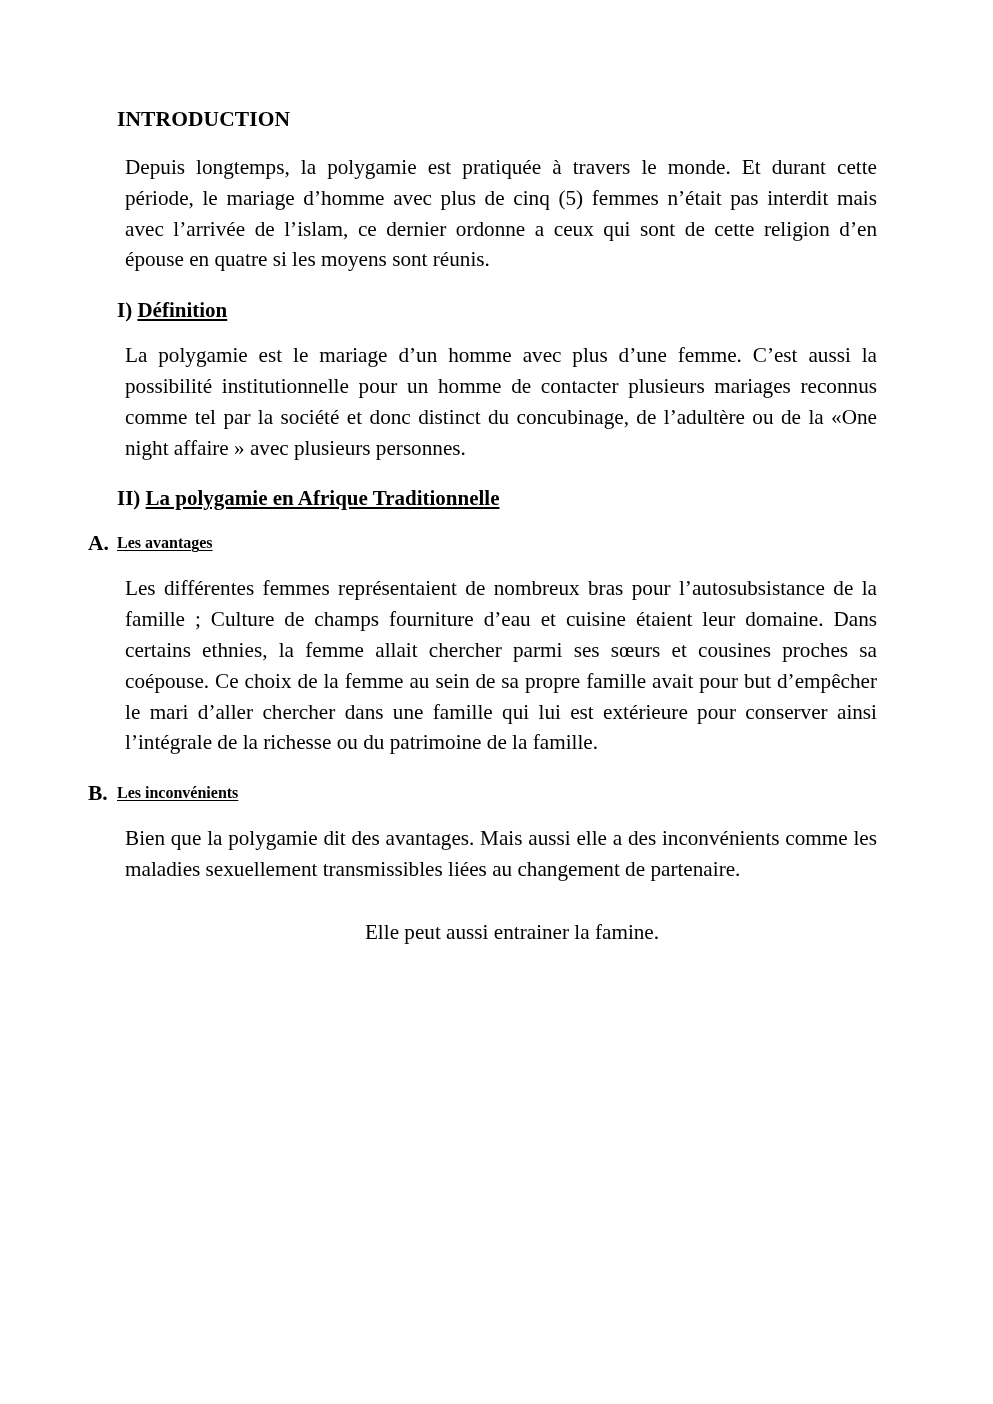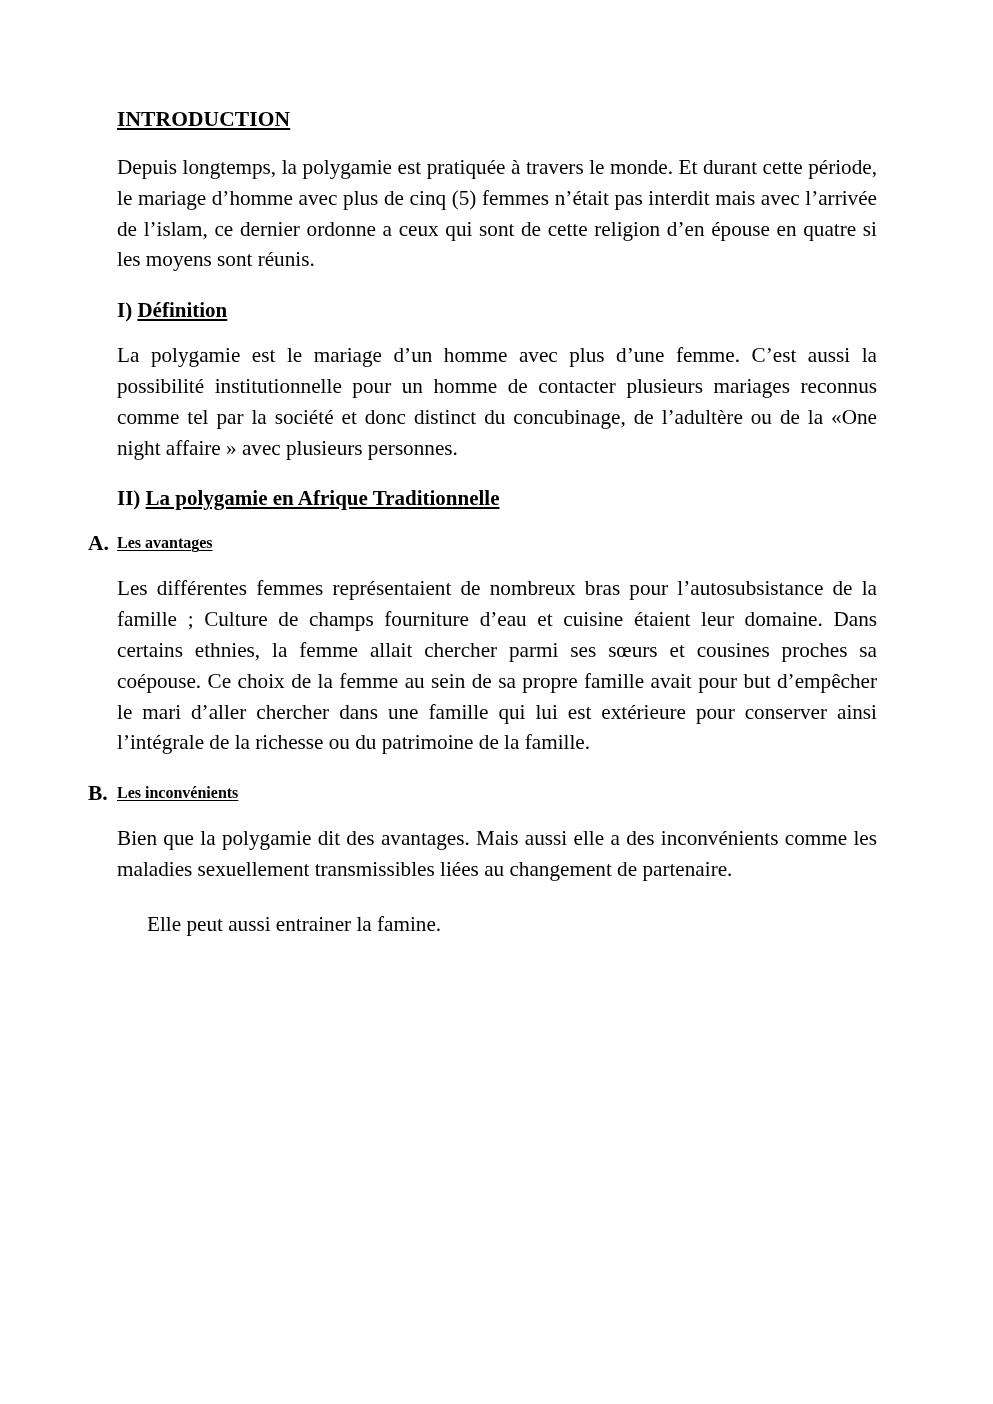--- a/index.html
+++ b/index.html
@@ -28,21 +28,20 @@
   }
   
   .h-main {
     font-size: 21.5px;
     font-weight: bold;
     line-height: 30px;
     margin: 0 0 18px 0;
     letter-spacing: 0.1px;
   }
   .h-main .u {
-    text-decoration: underline;
     text-underline-offset: 2px;
   }
   .h-sec {
     font-size: 21px;
     font-weight: bold;
     line-height: 30px;
     margin: 0 0 15px 0;
   }
   .h-sec .marker {
     text-decoration: none;
@@ -50,21 +49,21 @@
   .h-sec .u {
     text-decoration: underline;
     text-underline-offset: 2px;
   }
   
   p.body-text {
     font-size: 21.2px;
     line-height: 30.8px;
     text-align: justify;
     text-justify: inter-word;
-    margin: 0 0 20px 0;
+    margin: 0 0 20px 8px;
     -webkit-hyphens: none;
     hyphens: none;
   }
   p.no-justify {
     text-align: left;
   }
   
   .alpha-item {
     position: relative;
     margin: 0 0 15px 0;
@@ -83,22 +82,22 @@
     font-weight: bold;
     line-height: 30px;
     text-decoration: underline;
     text-underline-offset: 2px;
     display: inline-block;
   }
   
   p.closing-line {
     font-size: 21.2px;
     line-height: 30.8px;
-    text-align: left;
-    margin: 24px 0 0 0;
+    text-align: center;
+    margin: 32px 0 0 0;
     padding-left: 30px;
   }
 </style>
 </head>
 <body>
 
 <div class="page">
   <div class="doc-body">
 
     <h1 class="h-main">

